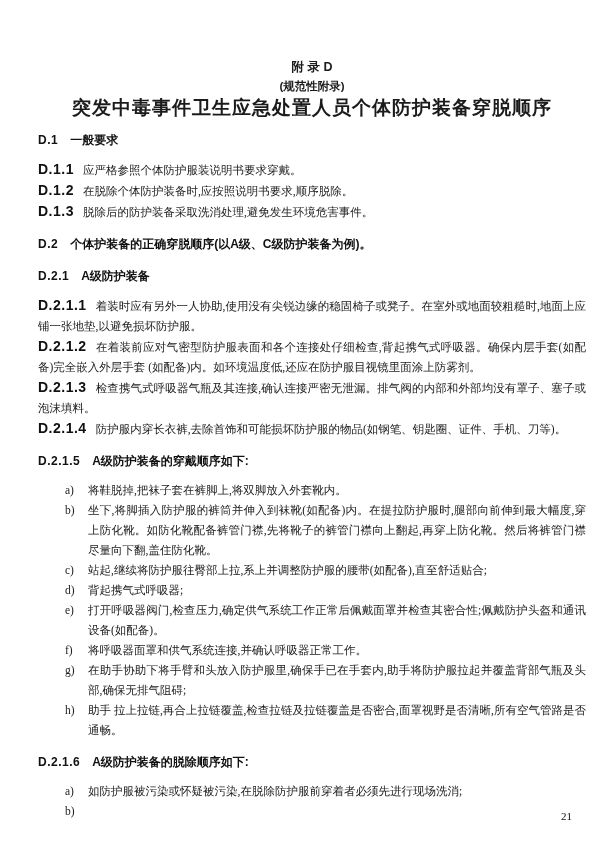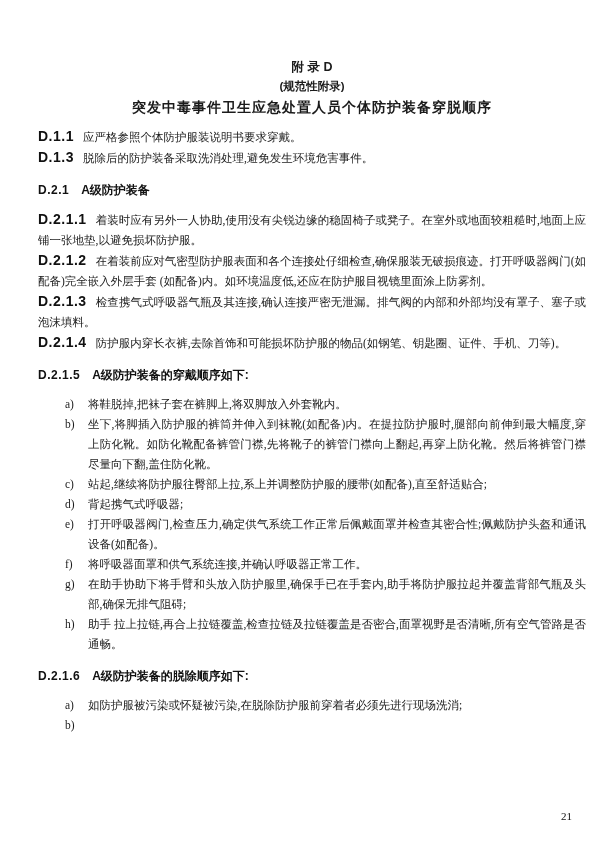--- a/index.html
+++ b/index.html
@@ -26,21 +26,21 @@
   .app-label {
     font-family: "Liberation Sans", "DejaVu Sans", sans-serif;
     font-weight: 700; font-size: 12.5px; line-height: 19px;
   }
   .app-note {
     font-family: "Liberation Sans", "DejaVu Sans", sans-serif;
     font-weight: 700; font-size: 11.5px; line-height: 19px;
   }
   .app-title {
     font-family: "Liberation Sans", "DejaVu Sans", sans-serif;
-    font-weight: 700; font-size: 14px; line-height: 21px;
+    font-weight: 700; font-size: 19px; line-height: 21px;
     letter-spacing: 1px; margin-top: 1px;
   }
 
   .hd {
     font-family: "Liberation Sans", "DejaVu Sans", sans-serif;
     font-weight: 700; font-size: 12px; line-height: 20px;
     margin: 12px 0 9px 0; color: #111;
   }
   .hd .num { margin-right: 12px; letter-spacing: 0.5px; }
 
@@ -73,38 +73,47 @@
 
 <div class="page">
 
 
   <div class="titleblock">
     <div class="app-label">附  录  D</div>
     <div class="app-note">(规范性附录)</div>
     <div class="app-title">突发中毒事件卫生应急处置人员个体防护装备穿脱顺序</div>
   </div>
 
+  <p class="hd">
+    <span class="num">D.1</span><span>一般要求</span>
+  </p>
 
   <p class="clause">
     <span class="cnum">D.1.1</span><span>应严格参照个体防护服装说明书要求穿戴。</span>
   </p>
   <p class="clause">
+    <span class="cnum">D.1.2</span><span>在脱除个体防护装备时,应按照说明书要求,顺序脱除。</span>
+  </p>
+  <p class="clause">
     <span class="cnum">D.1.3</span><span>脱除后的防护装备采取洗消处理,避免发生环境危害事件。</span>
   </p>
 
+  <p class="hd">
+    <span class="num">D.2</span><span>个体护装备的正确穿脱顺序(以A级、C级防护装备为例)。</span>
+  </p>
 
   <p class="hd">
     <span class="num">D.2.1</span><span>A级防护装备</span>
   </p>
 
   <p class="clause">
     <span class="cnum">D.2.1.1</span><span>着装时应有另外一人协助,使用没有尖锐边缘的稳固椅子或凳子。在室外或地面较粗糙时,地面上应铺一张地垫,以避免损坏防护服。</span>
   </p>
   <p class="clause">
-    <span class="cnum">D.2.1.2</span><span>在着装前应对气密型防护服表面和各个连接处仔细检查,确保服装无破损痕迹。打开呼吸器阀门(如配备)完全嵌入外层手套 (如配备)内。如环境温度低,还应在防护服目视镜里面涂上防雾剂。</span>
+    <span class="cnum">D.2.1.2</span><span>在着装前应对气密型防护服表面和各个连接处仔细检查,背起携气式呼吸器。确保内层手套(如配备)完全嵌入外层手套 (如配备)内。如环境温度低,还应在防护服目视镜里面涂上防雾剂。</span>
   </p>
   <p class="clause">
     <span class="cnum">D.2.1.3</span><span>检查携气式呼吸器气瓶及其连接,确认连接严密无泄漏。排气阀的内部和外部均没有罩子、塞子或泡沫填料。</span>
   </p>
   <p class="clause">
     <span class="cnum">D.2.1.4</span><span>防护服内穿长衣裤,去除首饰和可能损坏防护服的物品(如钢笔、钥匙圈、证件、手机、刀等)。</span>
   </p>
 
   <p class="hd">
     <span class="num">D.2.1.5</span><span>A级防护装备的穿戴顺序如下:</span>

